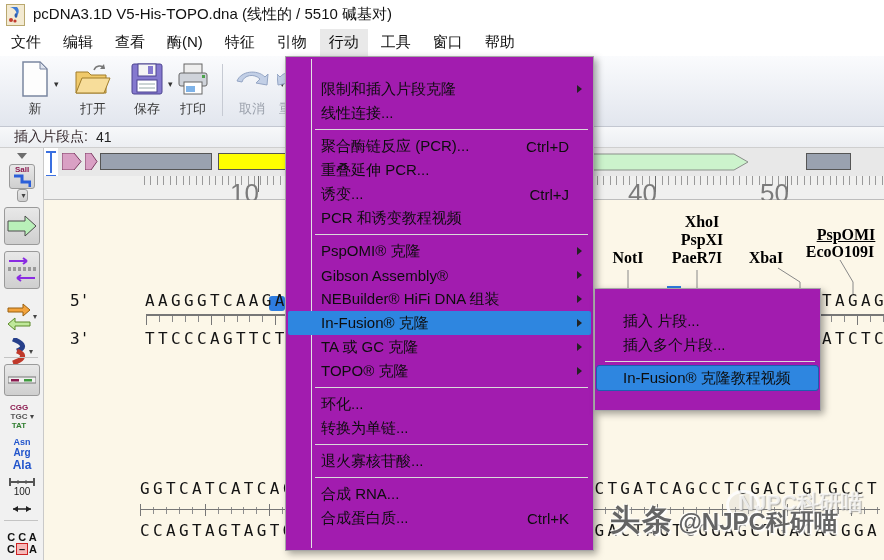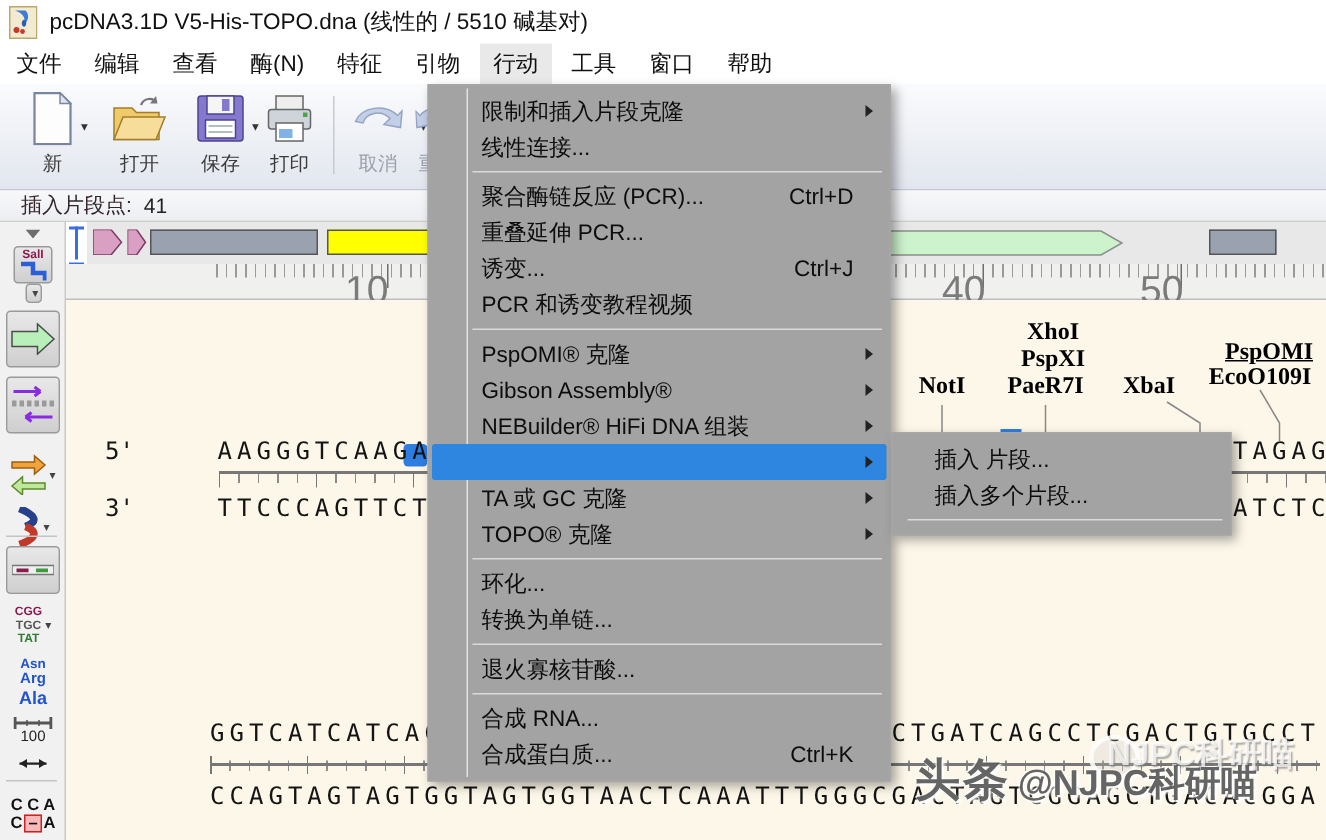--- a/index.html
+++ b/index.html
@@ -70,21 +70,21 @@
   
   .watermark{position:absolute;left:566px;top:292px;width:280px;height:56px;pointer-events:none;}
   .wm-circle{position:absolute;left:116px;top:-2px;width:34px;height:30px;border-radius:50%;border:3px solid rgba(255,255,255,.85);background:rgba(200,200,200,.25);}
   .wm-main{position:absolute;left:0;top:8px;font-weight:bold;color:rgba(80,80,80,.88);
     text-shadow:1px 1px 0 rgba(255,255,255,.9),-1px -1px 0 rgba(255,255,255,.7),2px 2px 2px rgba(255,255,255,.8);}
   .wm-main .big{font-size:30px;letter-spacing:2px;}
   .wm-main .small{font-size:24px;}
   .wm-ghost{position:absolute;left:128px;top:-4px;font-weight:bold;font-size:22px;color:rgba(255,255,255,.75);text-shadow:1px 1px 1px rgba(120,120,120,.6);}
 
   
-  .menu{position:absolute;background:#a3a3a3;border:1px solid #a6a6a6;box-shadow:3px 3px 7px rgba(0,0,0,.35);z-index:100;padding:5px 2px;}
+  .menu{position:absolute;background:#a21caf;border:1px solid #a6a6a6;box-shadow:3px 3px 7px rgba(0,0,0,.35);z-index:100;padding:20px 2px;}
   .menu .gutterline{position:absolute;left:25px;top:2px;bottom:2px;width:1px;background:#e2e2e2;}
   .mi{position:relative;height:24px;display:flex;align-items:center;padding-left:33px;padding-right:22px;font-size:15px;color:#0d0d0d;}
   .mi .short{margin-left:auto;}
   .mi .subarrow{position:absolute;right:9px;top:8px;width:0;height:0;border-left:5px solid #222;border-top:4px solid transparent;border-bottom:4px solid transparent;}
   .mi.hl{background:#2e86e0;border-radius:2px;}
   .msep{height:1px;background:#dadada;margin:4px 3px 4px 27px;}
   .submenu{z-index:110;}
   .submenu .mi{padding-left:26px;}
   .submenu .mi.hl{outline:1px solid #1c5fae;}
 </style>
@@ -392,20 +392,21 @@
     </div>
     <div class="mi">
       <span>Gibson Assembly®</span>
         <span class="subarrow"></span>
     </div>
     <div class="mi">
       <span>NEBuilder® HiFi DNA 组装</span>
         <span class="subarrow"></span>
     </div>
     <div class="mi hl">
+      <span>In-Fusion® 克隆</span>
         <span class="subarrow"></span>
     </div>
     <div class="mi">
       <span>TA 或 GC 克隆</span>
         <span class="subarrow"></span>
     </div>
     <div class="mi">
       <span>TOPO® 克隆</span>
         <span class="subarrow"></span>
     </div>
@@ -431,15 +432,18 @@
   </div>
 
   <div class="menu submenu" style="left:594px;top:288px;width:227px;">
     <div class="mi">
       <span>插入 片段...</span>
     </div>
     <div class="mi">
       <span>插入多个片段...</span>
     </div>
     <div class="msep" style="margin-left:8px;"></div>
+    <div class="mi hl">
+      <span>In-Fusion® 克隆教程视频</span>
+    </div>
   </div>
 
 </div>
 
 </body></html>

